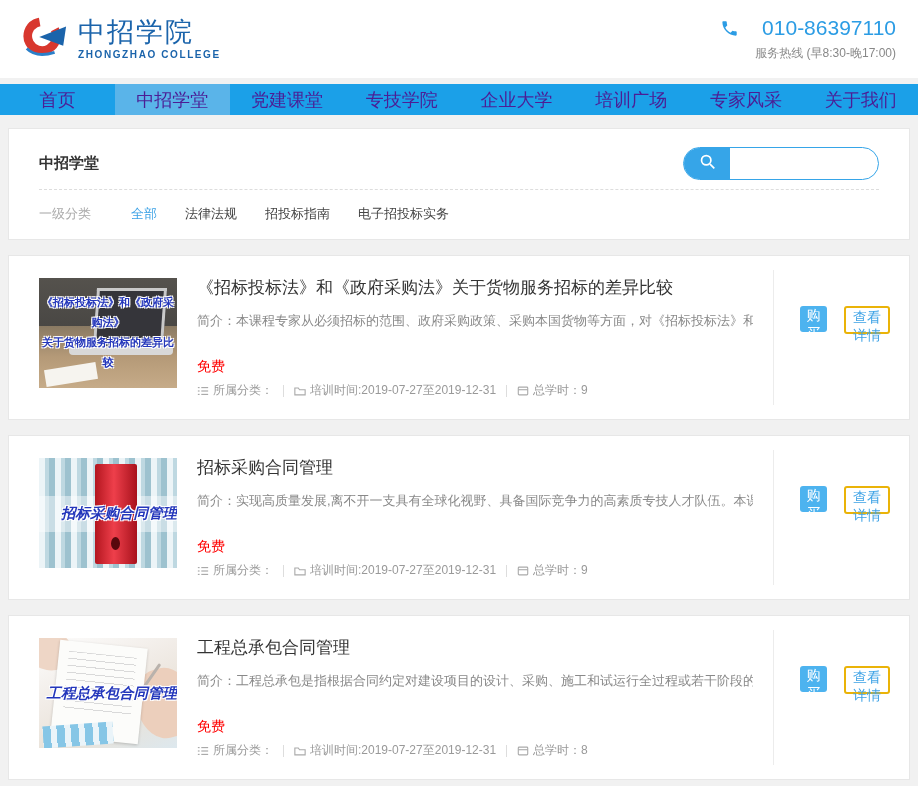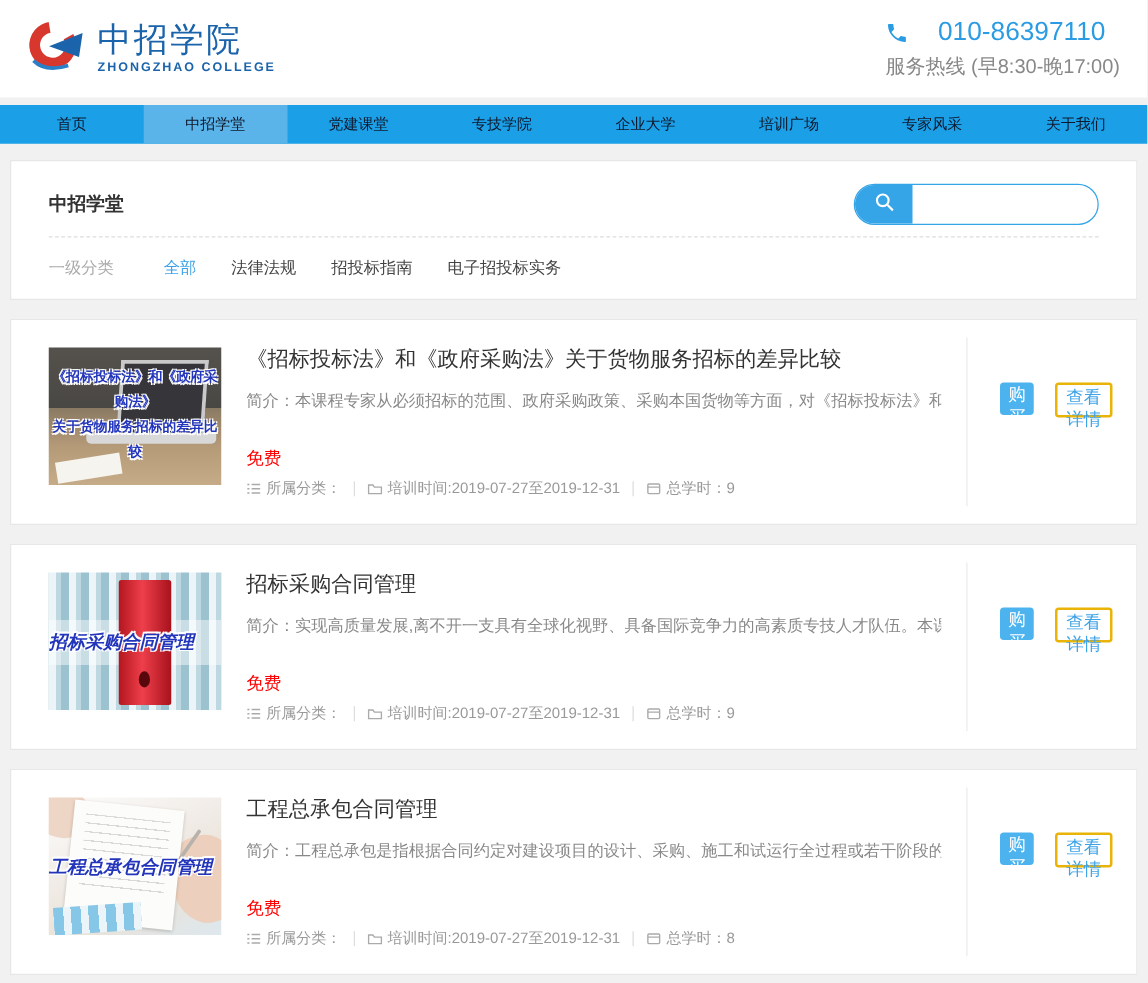--- a/index.html
+++ b/index.html
@@ -13,26 +13,26 @@
 
   
   .top-header { height:78px; background:#fff; display:flex; align-items:center;
     justify-content:space-between; padding:0 22px; }
   .logo { display:flex; align-items:center; gap:10px; }
   .logo-text .cn { font-size:27px; font-weight:normal; color:#1b64ab; letter-spacing:2px; line-height:1; }
   .logo-text .en { font-size:10px; font-weight:bold; color:#1b64ab; letter-spacing:1.6px; margin-top:3px; }
   .header-right { text-align:right; }
   .phone-row { display:flex; align-items:center; justify-content:flex-start; gap:23px;
     color:#2b9ce4; font-size:21px; font-weight:500; }
-  .hotline { color:#888; font-size:16px; margin-top:5px; }
+  .hotline { color:#888; font-size:12px; margin-top:5px; }
 
   
   .nav { margin-top:6px; height:31px; background:#1ba0e8; display:flex; }
   .nav-item { flex:1; display:flex; align-items:center; justify-content:center;
-    color:#0f172a; font-size:12px; cursor:pointer; }
+    color:#4c1d95; font-size:18px; cursor:pointer; }
   .nav-item.active { background:#5ab4e9; }
 
   
   .main { padding:13px 8px 0; }
   .panel { background:#fff; border:1px solid #e7e7e7; }
 
   .search-panel { margin-bottom:15px; height:112px; padding:0 30px; overflow:hidden; }
   .search-row { display:flex; align-items:center; justify-content:space-between;
     padding-top:16px; height:52px; }
   .section-title { font-size:15px; font-weight:bold; color:#333; }
@@ -48,21 +48,21 @@
     display:flex; align-items:center; font-size:13px; }
   .filter-label { color:#aaa; margin-right:40px; }
   .filter-item { margin-right:28px; color:#444; cursor:pointer; }
   .filter-item.active { color:#3da2e6; }
 
   
   .course-card { position:relative; height:165px; margin-bottom:15px; }
   .course-thumb { position:absolute; left:30px; top:22px; width:138px; height:110px;
     overflow:hidden; cursor:pointer; }
   .thumb-caption { position:absolute; left:0; right:0; top:0; bottom:0; display:flex;
-    flex-direction:column; align-items:flex-start; justify-content:center; text-align:center;
+    flex-direction:column; align-items:flex-end; justify-content:center; text-align:center;
     font-weight:bold; color:#2336bb; z-index:3;
     text-shadow:-1px -1px 0 #fff,1px -1px 0 #fff,-1px 1px 0 #fff,1px 1px 0 #fff; }
   .thumb-1 .thumb-caption { font-size:11px; line-height:1.8; }
   .thumb-2 .thumb-caption, .thumb-3 .thumb-caption { font-size:14.5px; font-style:italic; }
 
   
   .thumb-1 { background:linear-gradient(180deg,#55524d 0%,#494744 44%,#8a7a63 44%,#b59a78 72%,#c6ab88 100%); }
   .t1-screen { position:absolute; right:12px; top:10px; width:70px; height:58px;
     background:#35353a; border:3px solid #c9c9c9; border-bottom:none; transform:skewX(-4deg); }
   .t1-base { position:absolute; right:4px; top:68px; width:104px; height:9px;

